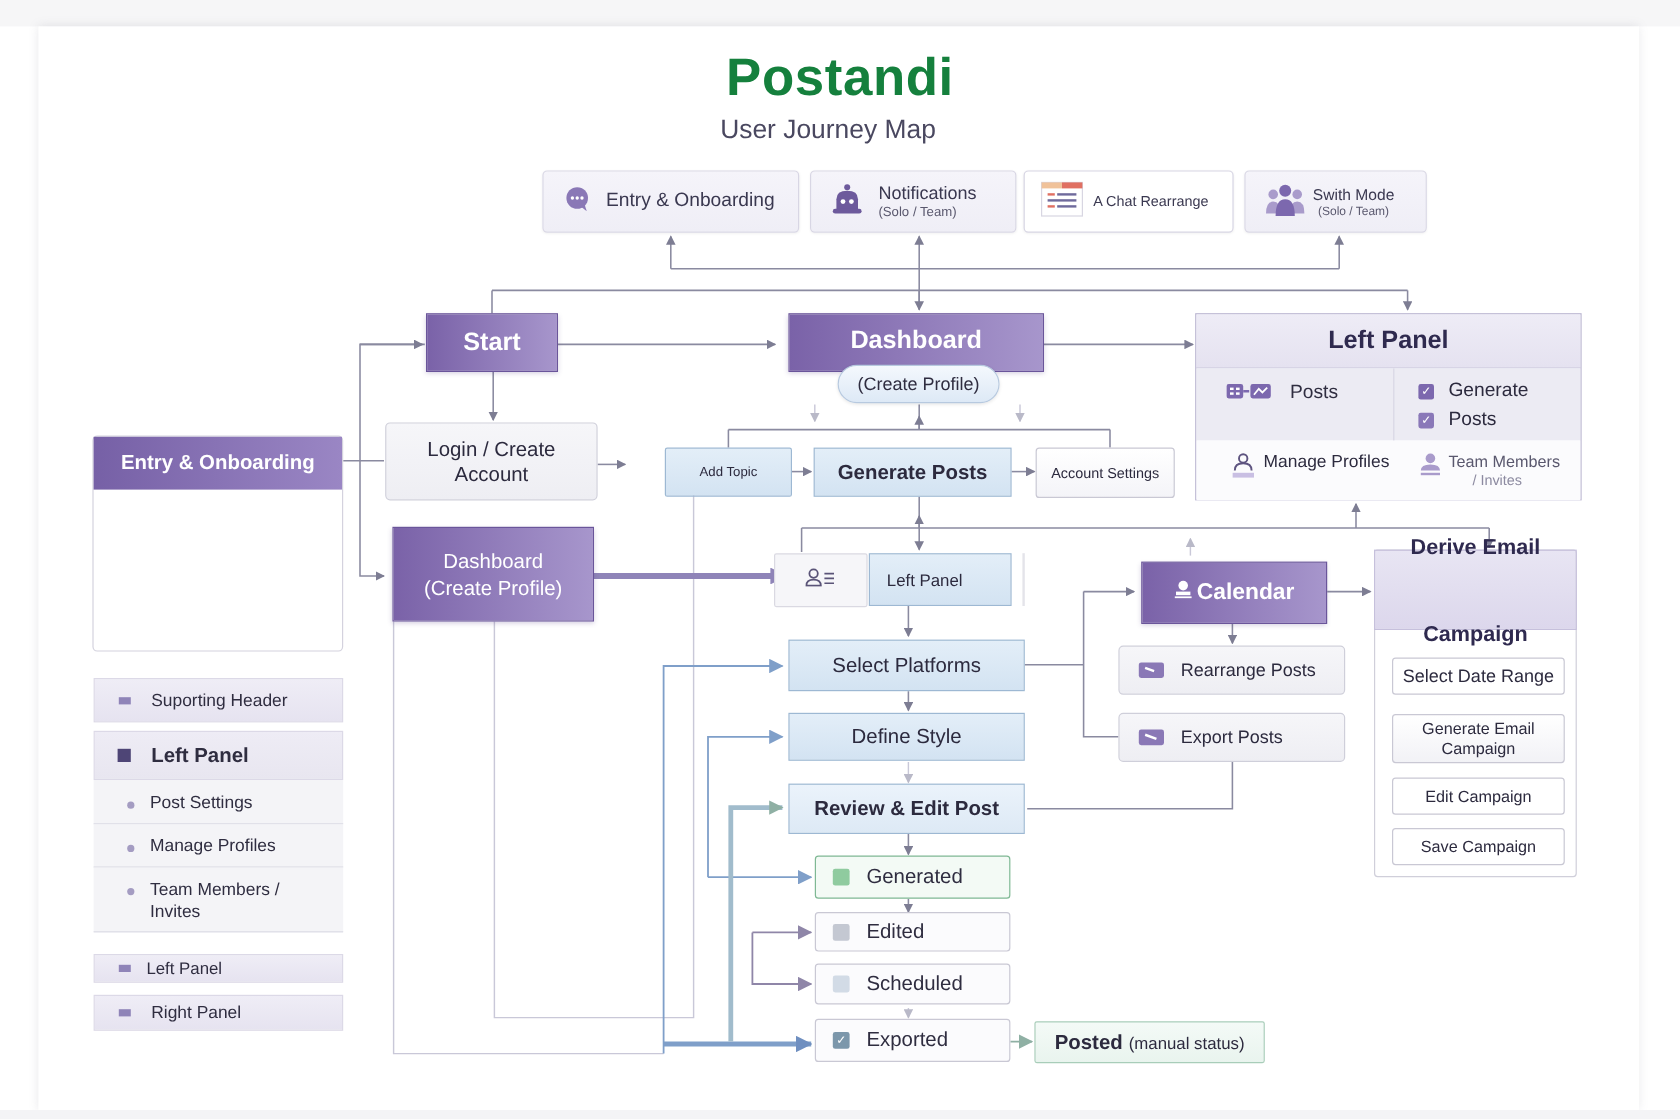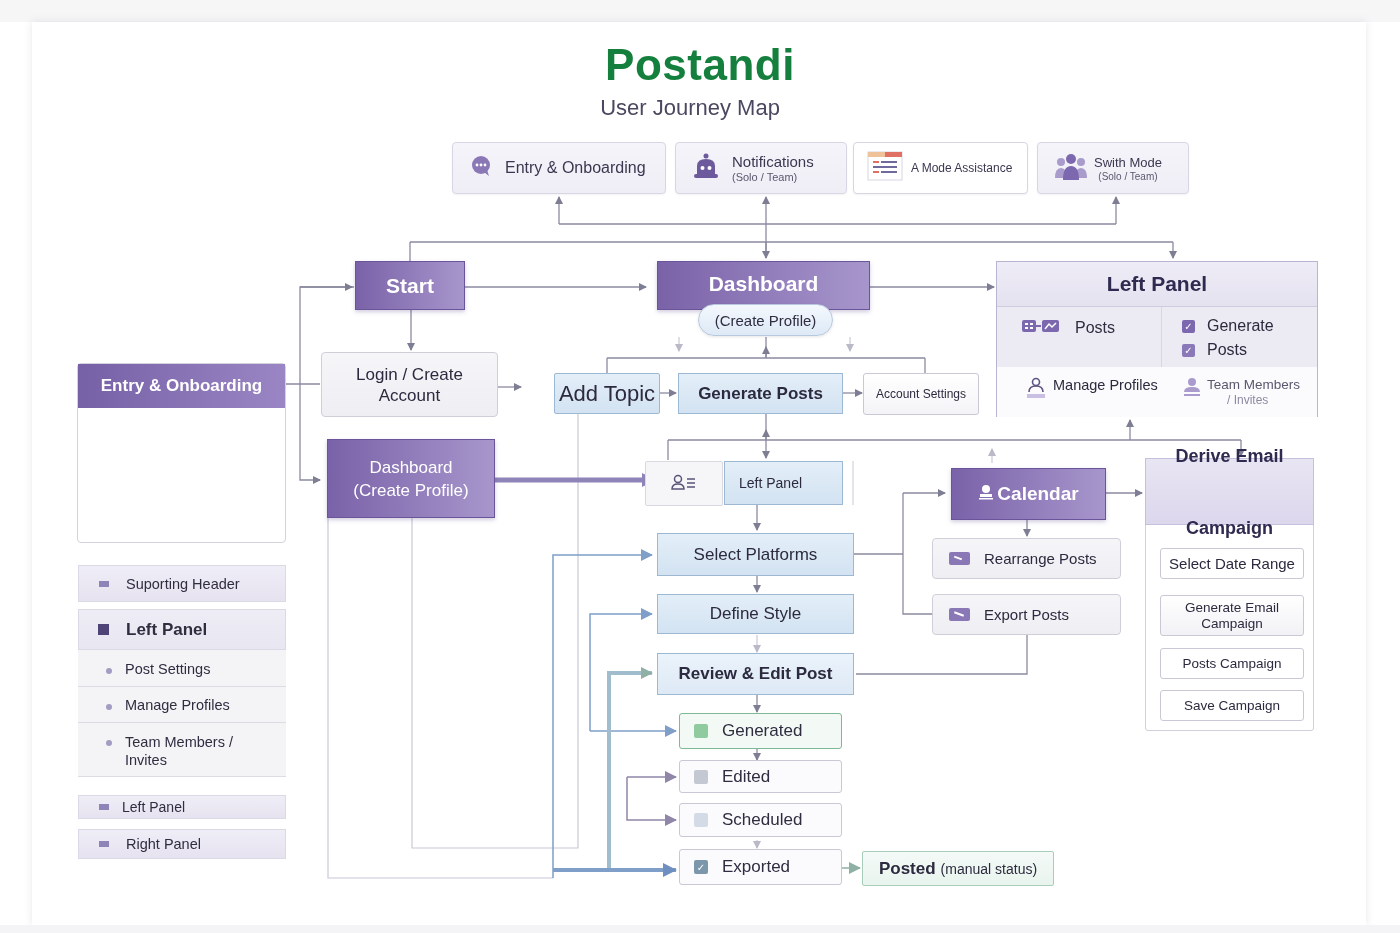--- a/index.html
+++ b/index.html
@@ -195,21 +195,21 @@
         <rect x="1" y="1" width="34" height="28" fill="#fff" stroke="#d8d6e2"></rect>
         <rect x="1" y="1" width="17" height="5" fill="#f0c29a"></rect>
         <rect x="18" y="1" width="17" height="5" fill="#e07062"></rect>
         <rect x="6" y="10" width="6" height="2" fill="#e07062"></rect>
         <rect x="14" y="10" width="16" height="2" fill="#6f6a9c"></rect>
         <rect x="6" y="15" width="24" height="2" fill="#6f6a9c"></rect>
         <rect x="6" y="20" width="6" height="2" fill="#e07062"></rect>
         <rect x="14" y="20" width="16" height="2" fill="#6f6a9c"></rect>
       </svg>
   </span>
-  <span class="lbl" style="font-size:12px;">A Mode Assistance</span>
+  <span class="lbl" style="font-size:12px;">A Chat Rearrange</span>
 </div>
 
 <div class="tcard" style="left:1037px; top:142px; width:152px;">
   <span class="ico" style="margin-right:6px;">
     <svg width="34" height="28" viewBox="0 0 34 28">
         <circle cx="7" cy="10" r="4" fill="#a99bcb"></circle>
         <circle cx="27" cy="10" r="4" fill="#a99bcb"></circle>
         <path d="M1,26 Q1,16 7,16 Q13,16 13,26 z" fill="#a99bcb"></path>
         <path d="M21,26 Q21,16 27,16 Q33,16 33,26 z" fill="#a99bcb"></path>
         <circle cx="17" cy="7" r="5" fill="#7c68ae"></circle>
@@ -289,21 +289,21 @@
   <div class="eo-head">Entry &amp; Onboarding</div>
 </div>
 
 <div class="abs grayb" style="left:321px; top:352px; width:177px; height:65px; font-size:17px; line-height:21px; padding:0 25px;">Login / Create Account</div>
 
 <div class="abs purple" style="left:327px; top:439px; width:168px; height:79px; font-size:17px; font-weight:normal; flex-direction:column; line-height:23px;">
   <span>Dashboard</span>
   <span>(Create Profile)</span>
 </div>
 
-<div class="abs blueb" style="left:554px; top:373px; width:106px; height:41px; font-size:22px; border-radius:2px;">Add Topic</div>
+<div class="abs blueb" style="left:554px; top:373px; width:106px; height:41px; font-size:11px; border-radius:2px;">Add Topic</div>
 <div class="abs blueb" style="left:678px; top:373px; width:165px; height:41px; font-size:17px; font-weight:bold;">Generate Posts</div>
 <div class="abs whiteb" style="left:863px; top:373px; width:116px; height:42px; font-size:12px; background:linear-gradient(180deg,#fff,#f4f4f8);">Account Settings</div>
 
 <div class="abs" style="left:645px; top:461px; width:78px; height:45px; background:#f6f6f9; border:1px solid #dad9e2; border-radius:2px; display:flex; align-items:center; justify-content:center;">
   <span>
     <svg width="26" height="16" viewBox="0 0 26 16">
         <circle cx="7" cy="5" r="3.5" fill="none" stroke="#5a5478" stroke-width="1.5"></circle>
         <path d="M1,15 Q1,10 7,10 Q13,10 13,15 z" fill="none" stroke="#5a5478" stroke-width="1.5"></path>
         <path d="M16,5 L24,5 M16,9 L24,9 M16,13 L24,13" stroke="#5a5478" stroke-width="1.3"></path>
       </svg>
@@ -363,21 +363,21 @@
 </div>
 
 <div class="abs" style="left:1145px; top:458px; width:169px; height:273px; border:1px solid #d0cfda; border-radius:3px; background:#fff;">
   <div class="lavender" style="height:67px; display:flex; flex-direction:column; align-items:center; justify-content:center; font-size:18px; font-weight:bold; color:#2f2a4f; line-height:24px; margin:-1px;gap:48px;">
     <span>Derive Email</span>
     <span>Campaign</span>
   </div>
 </div>
 <div class="abs whiteb" style="left:1160px; top:548px; width:144px; height:31px; font-size:15px;">Select Date Range</div>
 <div class="abs whiteb" style="left:1160px; top:595px; width:144px; height:41px; font-size:13.5px; line-height:16px; padding:0 18px; background:linear-gradient(180deg,#fff,#f2f2f6);">Generate Email Campaign</div>
-<div class="abs whiteb" style="left:1160px; top:648px; width:144px; height:31px; font-size:13.5px;">Posts Campaign</div>
+<div class="abs whiteb" style="left:1160px; top:648px; width:144px; height:31px; font-size:13.5px;">Edit Campaign</div>
 <div class="abs whiteb" style="left:1160px; top:690px; width:144px; height:31px; font-size:13.5px;">Save Campaign</div>
 
 <div class="leg" style="top:565px; height:37px;">
   <span class="sw"></span>
   <span>Suporting Header</span>
 </div>
 <div class="leg" style="top:609px; height:41px; font-size:17px; font-weight:bold; background:linear-gradient(180deg,#eeecf5,#e8e6f0);">
   <span style="width:11px;height:11px;background:#4e4576;margin:0 17px 0 19px;"></span>
   <span>Left Panel</span>
 </div>

